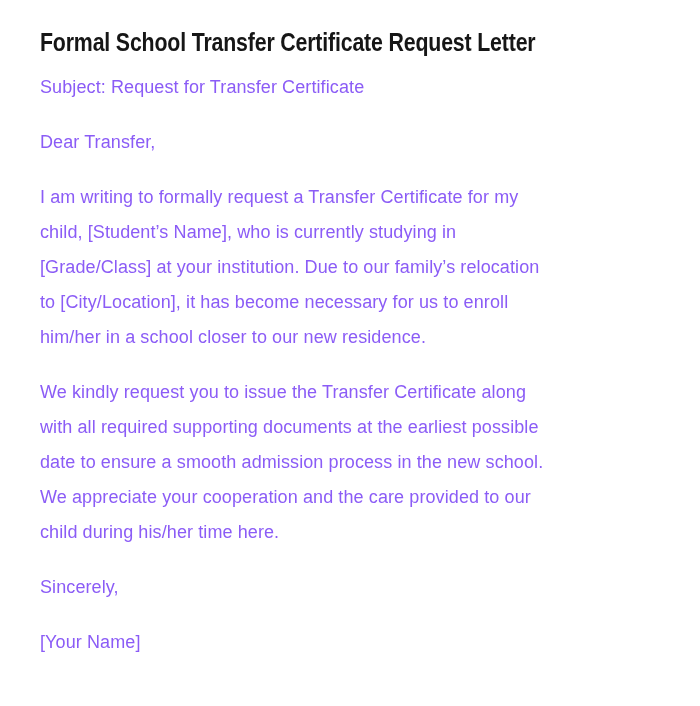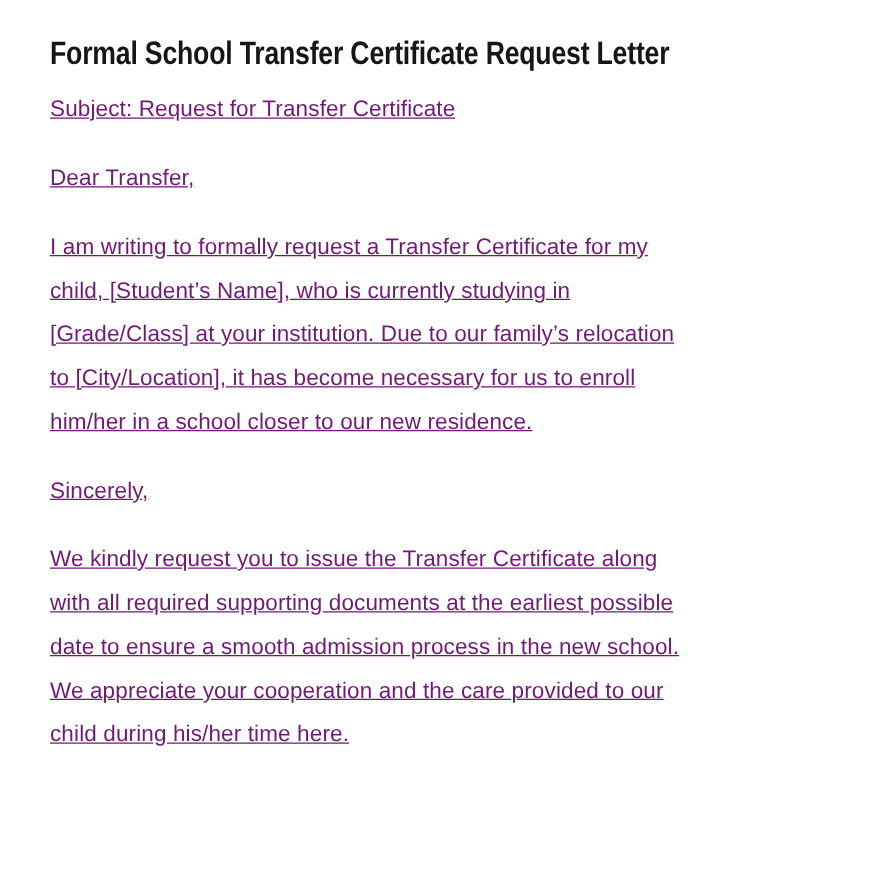--- a/index.html
+++ b/index.html
@@ -31,43 +31,43 @@
     white-space: nowrap;
     letter-spacing: -0.2px;
     transform: scaleX(0.82);
     transform-origin: 0 50%;
   }
   p.letter-text {
     margin: 0 0 20px 0;
     font-size: 18px;
     line-height: 35px;
     font-weight: 400;
-    color: #701a75;
+    color: #8b5cf6;
     white-space: pre-line;
     letter-spacing: 0.1px;
-    text-decoration: underline;
   }
 </style>
 </head>
 <body>
 
 <main class="page">
   <h1 class="letter-title">Formal School Transfer Certificate Request Letter</h1>
 
   <p class="letter-text">Subject: Request for Transfer Certificate</p>
 
   <p class="letter-text">Dear Transfer,</p>
 
   <p class="letter-text">I am writing to formally request a Transfer Certificate for my
 child, [Student’s Name], who is currently studying in
 [Grade/Class] at your institution. Due to our family’s relocation
 to [City/Location], it has become necessary for us to enroll
 him/her in a school closer to our new residence.</p>
 
-  <p class="letter-text">Sincerely,</p>
-
   <p class="letter-text">We kindly request you to issue the Transfer Certificate along
 with all required supporting documents at the earliest possible
 date to ensure a smooth admission process in the new school.
 We appreciate your cooperation and the care provided to our
 child during his/her time here.</p>
 
+  <p class="letter-text">Sincerely,</p>
+
+  <p class="letter-text">[Your Name]</p>
 </main>
 
 </body></html>

